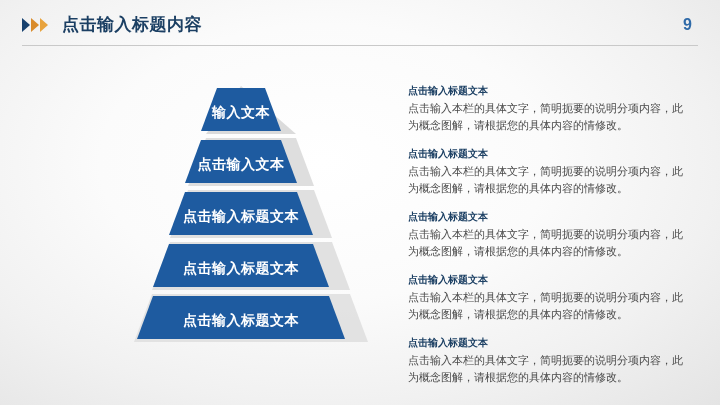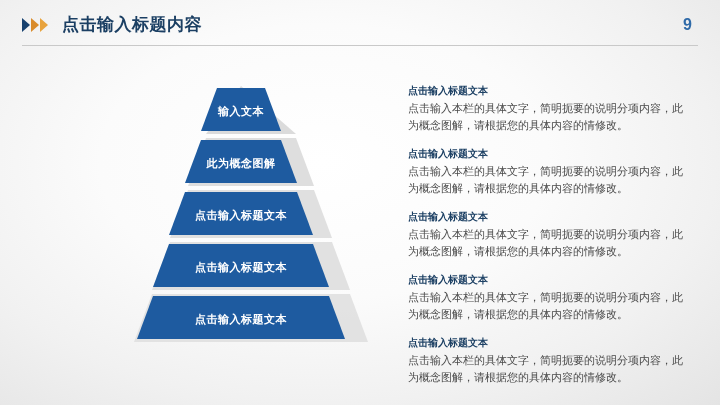--- a/index.html
+++ b/index.html
@@ -100,21 +100,21 @@
     left: 0;
     top: 0;
     width: 100%;
     height: 100%;
   }
   .layer .lbl {
     position: absolute;
     width: 100%;
     text-align: center;
     color: #ffffff;
-    font-size: 11px;
+    font-size: 14px;
     font-weight: bold;
     letter-spacing: 0.5px;
   }
 
   
   .items {
     position: absolute;
     left: 408px;
     top: 84px;
     width: 290px;
@@ -165,21 +165,21 @@
       <div class="lbl" style="top:18px;">输入文本</div>
     </div>
 
     <div class="layer" style="top:52px;">
       <svg class="shadow" viewBox="0 0 290 48" preserveAspectRatio="none">
         <polygon points="110,0 200,0 218,48 92,48" fill="#d8d8d8" opacity="0.85"></polygon>
       </svg>
       <svg class="band" viewBox="0 0 290 48" preserveAspectRatio="none">
         <polygon points="105,2 185,2 201,45 89,45" fill="#1e5ba0"></polygon>
       </svg>
-      <div class="lbl" style="top:18px;">此为概念图解</div>
+      <div class="lbl" style="top:18px;">点击输入文本</div>
     </div>
 
     <div class="layer" style="top:104px;">
       <svg class="shadow" viewBox="0 0 290 48" preserveAspectRatio="none">
         <polygon points="92,0 218,0 236,48 74,48" fill="#dadada" opacity="0.85"></polygon>
       </svg>
       <svg class="band" viewBox="0 0 290 48" preserveAspectRatio="none">
         <polygon points="89,2 201,2 217,45 73,45" fill="#1e5ba0"></polygon>
       </svg>
       <div class="lbl" style="top:18px;">点击输入标题文本</div>

